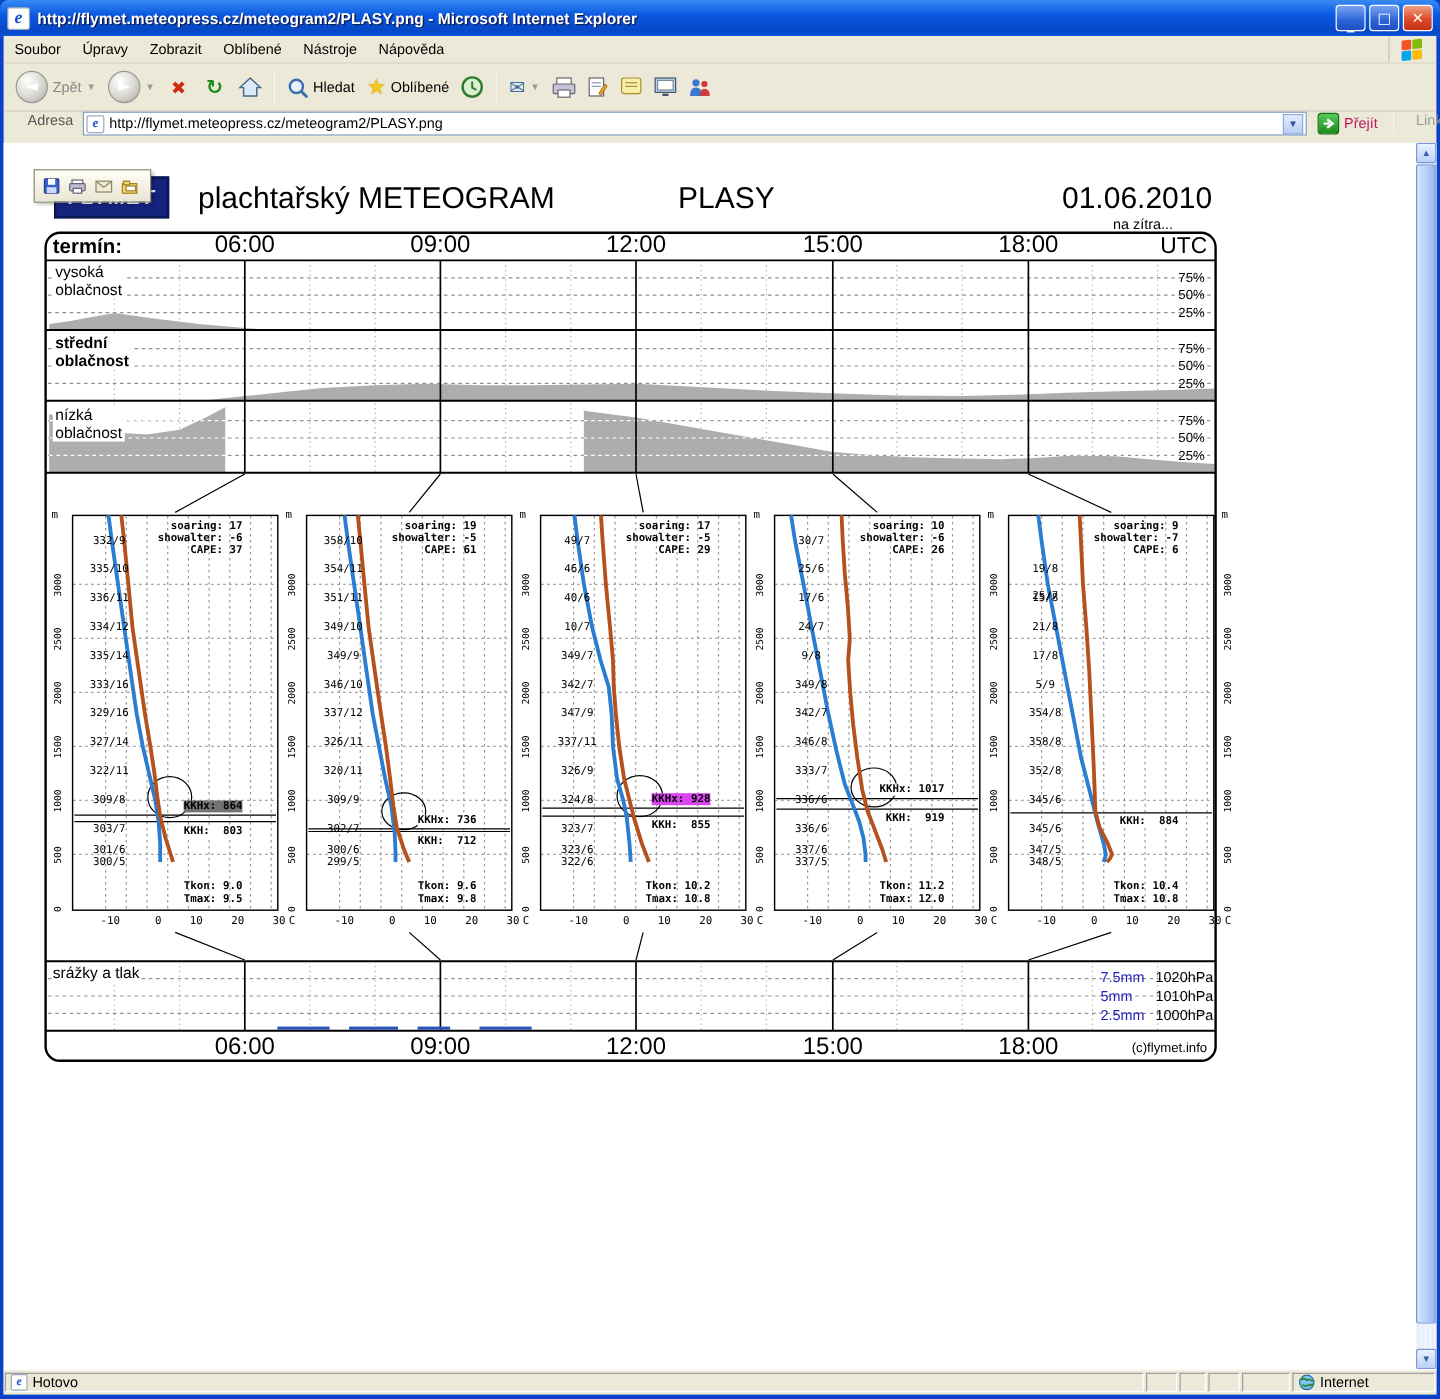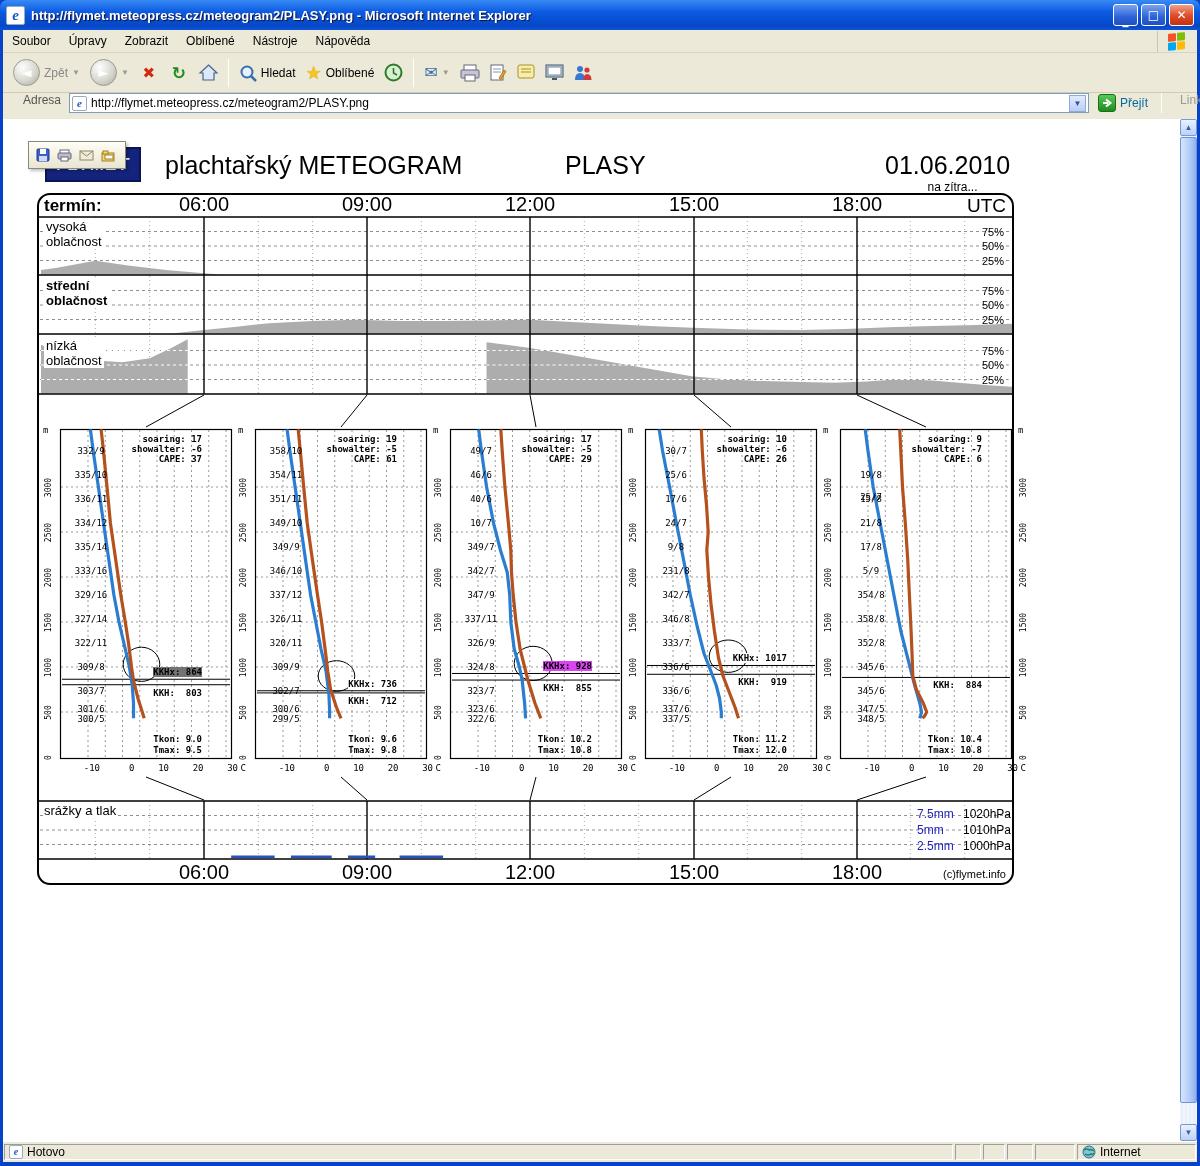--- a/index.html
+++ b/index.html
@@ -21,21 +21,21 @@
 .navcircle{width:27px;height:27px;border-radius:50%;background:radial-gradient(circle at 35% 30%,#fefefe,#d8d8d0 55%,#a8a8a0);border:1px solid #9a9a92;color:#fff;font:bold 13px "DejaVu Sans",sans-serif;text-align:center;line-height:25px}
 .ddown{color:#9a9a92;font-size:8px}
 .tsep{width:1px;height:28px;background:#cfcbb8;border-right:1px solid #fff;margin:0 4px}
 .tico{width:20px;height:20px;display:flex;align-items:center;justify-content:center}
 .lbl-dark{color:#000}
 .addressbar{position:absolute;left:0;top:63px;width:1200px;height:26px;display:flex;align-items:flex-start;padding:0 16px;font-size:12px;gap:4px}
 .addr-label{color:#555;padding:0 4px}
 .addr-input{flex:0 0 1020px;height:20px;background:#fff;border:1px solid #7f9db9;display:flex;align-items:center;padding:0 2px;font-size:12px;color:#000}
 .addr-input .url{flex:1;margin-left:4px;white-space:nowrap;overflow:hidden}
 .addr-drop{width:17px;height:17px;background:linear-gradient(#e3ecfd,#b9cdf5);border:1px solid #8daad8;text-align:center;font-size:8px;color:#2c4f9e;line-height:16px}
-.go-btn{display:flex;align-items:center;gap:4px;color:#0369a1;padding:1px 5px}
+.go-btn{display:flex;align-items:center;gap:4px;color:#be185d;padding:1px 5px}
 .go-ico{width:18px;height:18px;border-radius:3px;background:linear-gradient(#58c858,#1e8c1e);border:1px solid #157015;display:flex;align-items:center;justify-content:center}
 .links{color:#999;margin-left:10px}
 .content{position:absolute;left:0;top:89px;width:1194px;height:1022px;background:#fff;overflow:hidden}
 .scrollbar{position:absolute;right:0;top:0;width:17px;height:1022px;background:repeating-linear-gradient(90deg,#f3f6fd 0,#e6edfb 2px,#f3f6fd 4px)}
 .sbtn{position:absolute;left:0;width:17px;height:17px;background:linear-gradient(#e9f1fe,#bcd1f7);border:1px solid #7a98d8;border-radius:2px;color:#3a5fae;font-size:8px;text-align:center;line-height:15px}
 .sthumb{position:absolute;left:0;top:18px;width:17px;height:966px;background:linear-gradient(90deg,#d8e6fd,#abc6f6 70%,#8fb0ee);border:1px solid #6e93d6;border-radius:2px}
 .statusbar{position:absolute;left:0;top:1111px;width:1194px;height:21px;background:#ece9d8;border-top:1px solid #fff;display:flex;font-size:12px;align-items:stretch}
 .spane{border:1px solid;border-color:#9d9da1 #fff #fff #9d9da1;margin:2px 1px;display:flex;align-items:center;padding:0 4px;gap:4px}
 .grow{flex:1}
 .mg{position:absolute;left:17px;top:20px;width:1005px;height:780px;color:#000}
@@ -586,21 +586,21 @@
                 <polyline points="56.3,0.4 57.3,22.0 59.0,49.0 61.5,76.0 63.2,103.0 61.8,121.0 63.5,148.0 66.0,175.0 69.4,202.0 73.5,229.0 78.0,247.0 83.2,260.5 90.1,278.5 93.5,289.3" fill="none" stroke="#b4511c" stroke-width="3.2" stroke-linejoin="round"></polyline>
               </svg>
               <span style="right: 6px; top: 5px; text-align: right; font-weight: bold;">soaring: 10</span>
               <span style="right: 6px; top: 15px; text-align: right; font-weight: bold;">showalter: -6</span>
               <span style="right: 6px; top: 25px; text-align: right; font-weight: bold;">CAPE: 26</span>
               <span class="wd" style="top: 17px;">30/7</span>
               <span class="wd" style="top: 41px;">25/6</span>
               <span class="wd" style="top: 65px;">17/6</span>
               <span class="wd" style="top: 89px;">24/7</span>
               <span class="wd" style="top: 113px;">9/8</span>
-              <span class="wd" style="top: 137px;">231/8</span>
+              <span class="wd" style="top: 137px;">349/8</span>
               <span class="wd" style="top: 161px;">342/7</span>
               <span class="wd" style="top: 185px;">346/8</span>
               <span class="wd" style="top: 209px;">333/7</span>
               <span class="wd" style="top: 233px;">336/6</span>
               <span class="wd" style="top: 257px;">336/6</span>
               <span class="wd" style="top: 275px;">337/6</span>
               <span class="wd" style="top: 285px;">337/5</span>
               <span style="right: 6px; top: 224.47px; font-weight: bold; background: rgb(255, 255, 255);">KKHx: 1017</span>
               <span style="right: 6px; top: 248.29px; font-weight: bold; background: rgb(255, 255, 255);">KKH:  919</span>
               <span style="right: 6px; top: 305px; font-weight: bold;">Tkon: 11.2</span>

